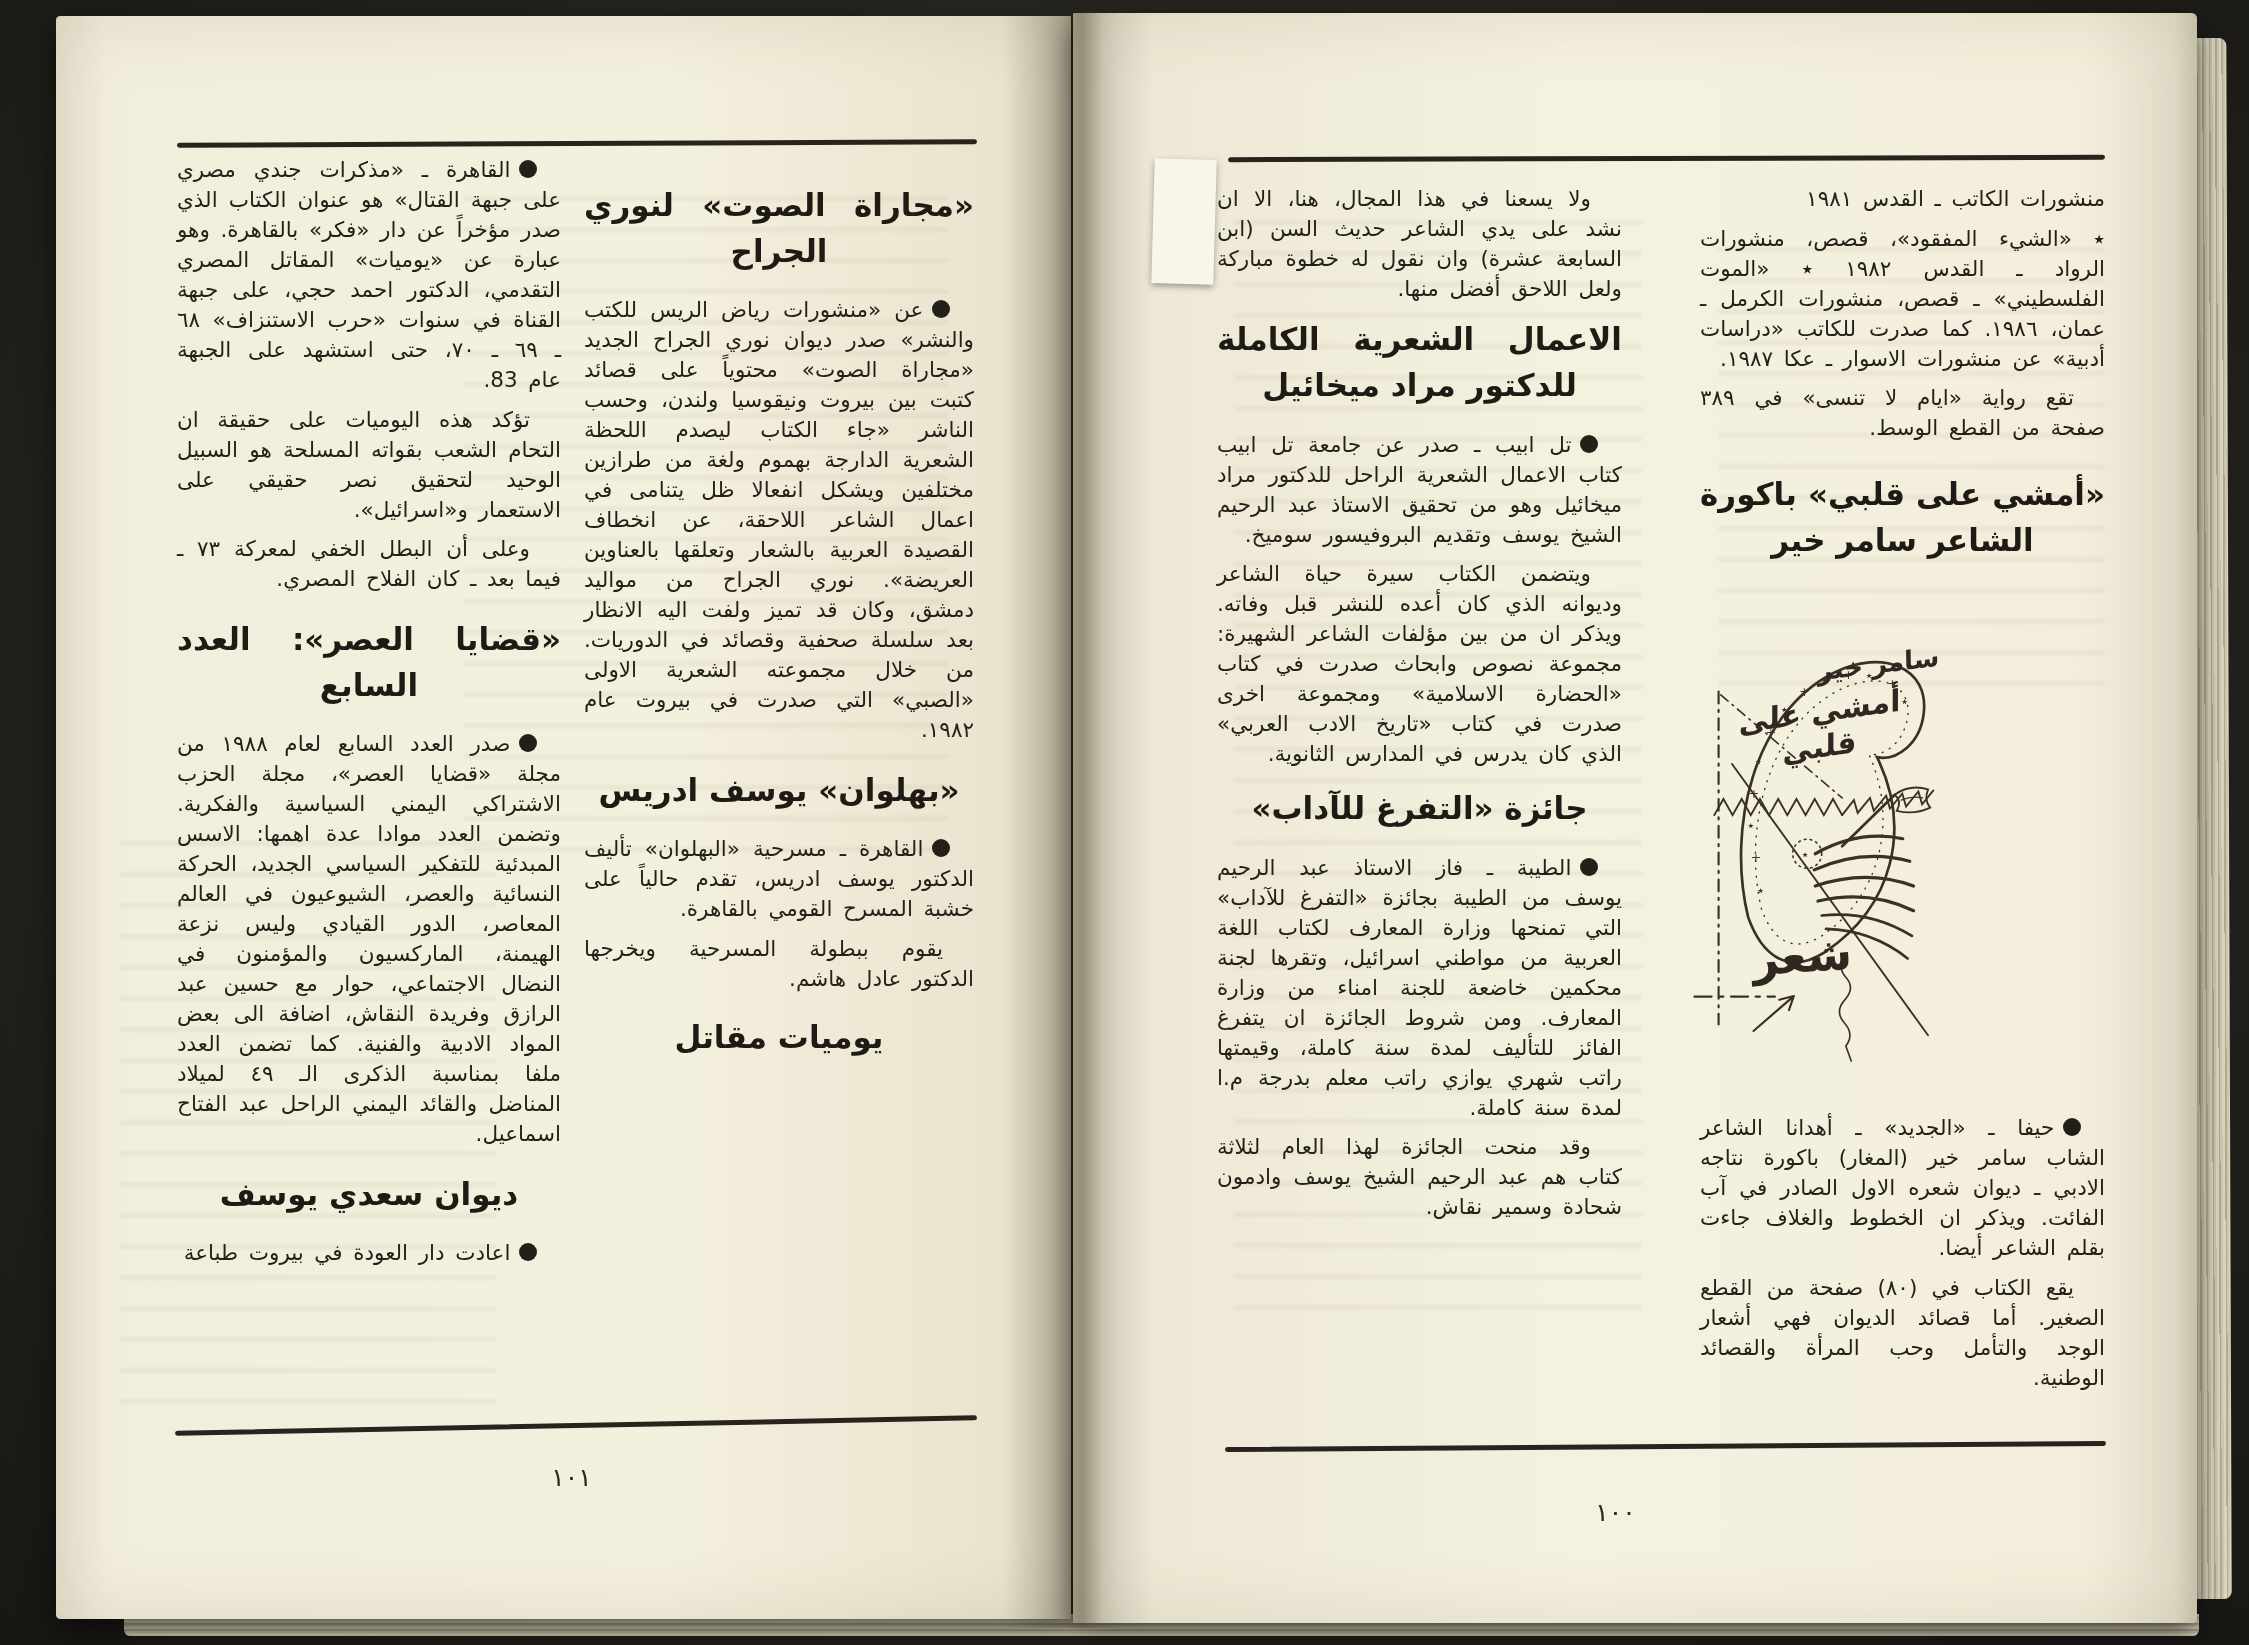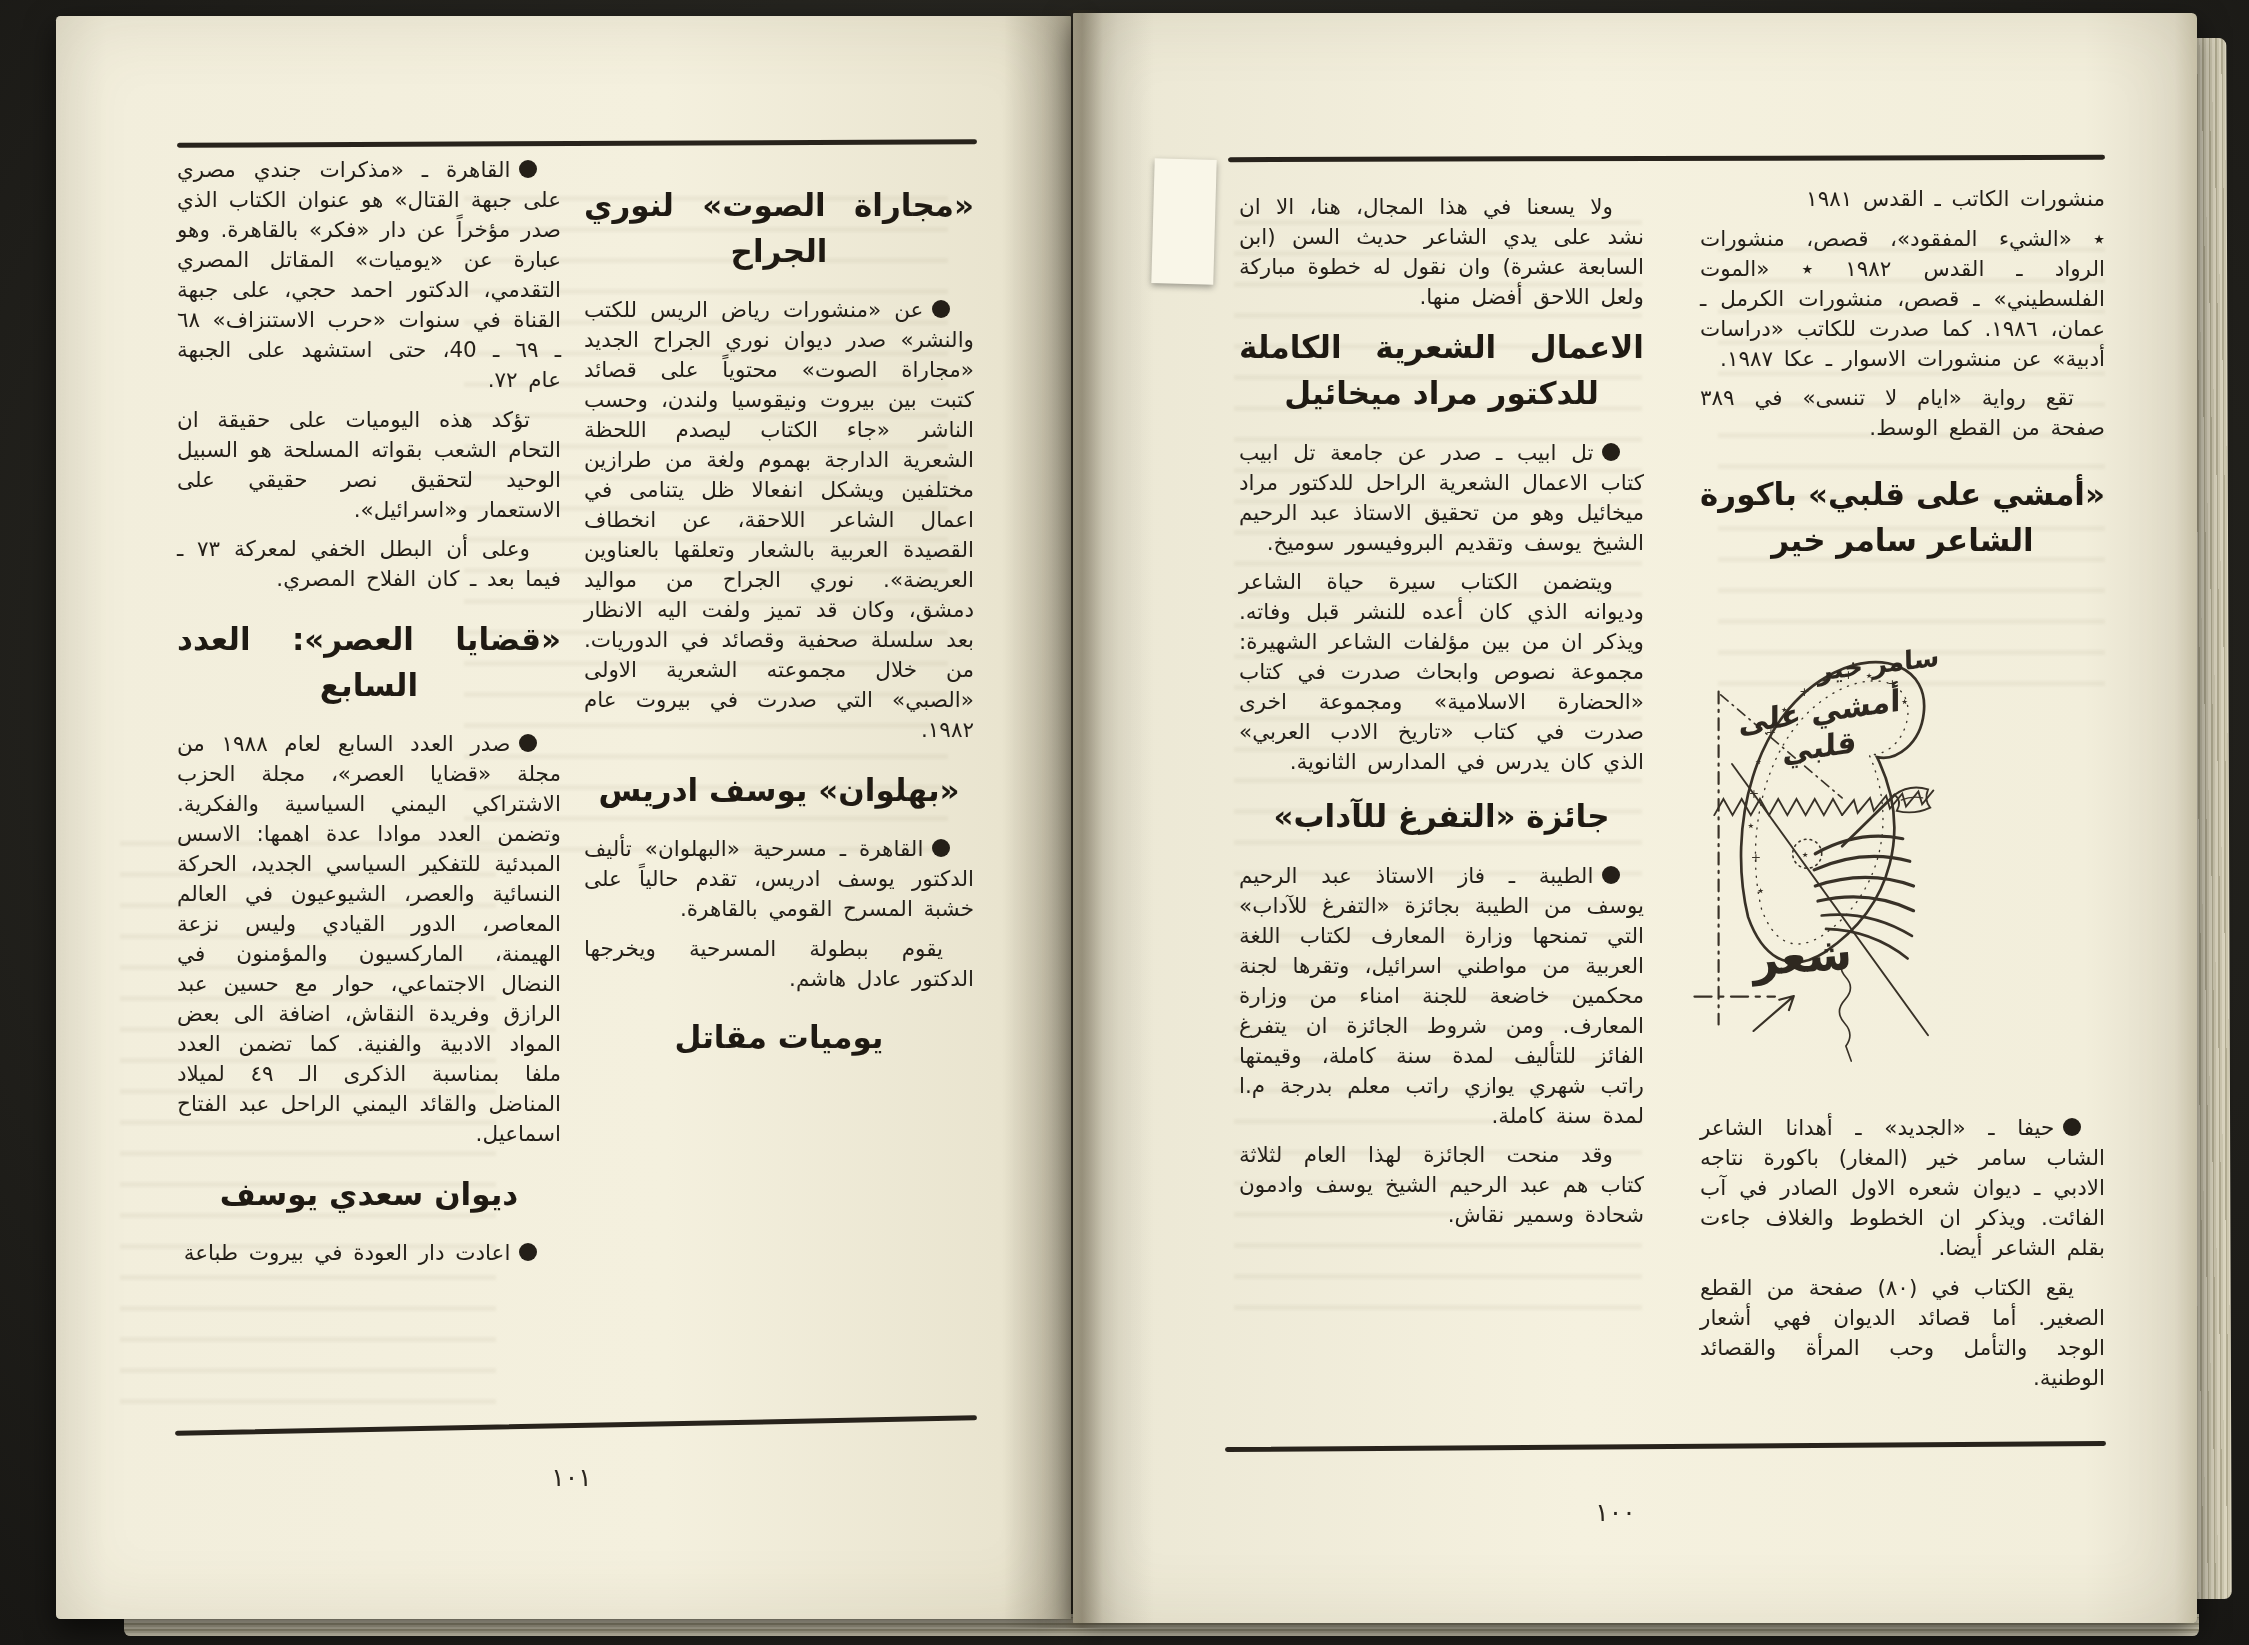--- a/index.html
+++ b/index.html
@@ -78,40 +78,40 @@
     <div class="col" style="left:528px; top:144px; width:390px;">
       <div class="hsec">«مجاراة الصوت» لنوري الجراح</div>
       <p class="para"><span class="bullet"></span><span>عن «منشورات رياض الريس للكتب والنشر» صدر ديوان نوري الجراح الجديد «مجاراة الصوت» محتوياً على قصائد كتبت بين بيروت ونيقوسيا ولندن، وحسب الناشر «جاء الكتاب ليصدم اللحظة الشعرية الدارجة بهموم ولغة من طرازين مختلفين ويشكل انفعالا ظل يتنامى في اعمال الشاعر اللاحقة، عن انخطاف القصيدة العربية بالشعار وتعلقها بالعناوين العريضة». نوري الجراح من مواليد دمشق، وكان قد تميز ولفت اليه الانظار بعد سلسلة صحفية وقصائد في الدوريات. من خلال مجموعته الشعرية الاولى «الصبي» التي صدرت في بيروت عام ١٩٨٢.</span></p>
       <div class="hsec single">«بهلوان» يوسف ادريس</div>
       <p class="para"><span class="bullet"></span><span>القاهرة ـ مسرحية «البهلوان» تأليف الدكتور يوسف ادريس، تقدم حالياً على خشبة المسرح القومي بالقاهرة.</span></p>
       <p class="para indent">يقوم ببطولة المسرحية ويخرجها الدكتور عادل هاشم.</p>
       <div class="hsec single" style="margin-top:20px;">يوميات مقاتل</div>
     </div>
 
     <div class="col" style="left:121px; top:139px; width:384px;">
-      <p class="para"><span class="bullet"></span><span>القاهرة ـ «مذكرات جندي مصري على جبهة القتال» هو عنوان الكتاب الذي صدر مؤخراً عن دار «فكر» بالقاهرة. وهو عبارة عن «يوميات» المقاتل المصري التقدمي، الدكتور احمد حجي، على جبهة القناة في سنوات «حرب الاستنزاف» ٦٨ ـ ٦٩ ـ 40، حتى استشهد على الجبهة عام ٧٢.</span></p>
+      <p class="para"><span class="bullet"></span><span>القاهرة ـ «مذكرات جندي مصري على جبهة القتال» هو عنوان الكتاب الذي صدر مؤخراً عن دار «فكر» بالقاهرة. وهو عبارة عن «يوميات» المقاتل المصري التقدمي، الدكتور احمد حجي، على جبهة القناة في سنوات «حرب الاستنزاف» ٦٨ ـ ٦٩ ـ ٧٠، حتى استشهد على الجبهة عام 83.</span></p>
       <p class="para indent">تؤكد هذه اليوميات على حقيقة ان التحام الشعب بقواته المسلحة هو السبيل الوحيد لتحقيق نصر حقيقي على الاستعمار و«اسرائيل».</p>
       <p class="para indent">وعلى أن البطل الخفي لمعركة ٧٣ ـ فيما بعد ـ كان الفلاح المصري.</p>
       <div class="hsec">«قضايا العصر»: العدد السابع</div>
       <p class="para"><span class="bullet"></span><span>صدر العدد السابع لعام ١٩٨٨ من مجلة «قضايا العصر»، مجلة الحزب الاشتراكي اليمني السياسية والفكرية. وتضمن العدد موادا عدة اهمها: الاسس المبدئية للتفكير السياسي الجديد، الحركة النسائية والعصر، الشيوعيون في العالم المعاصر، الدور القيادي وليس نزعة الهيمنة، الماركسيون والمؤمنون في النضال الاجتماعي، حوار مع حسين عبد الرازق وفريدة النقاش، اضافة الى بعض المواد الادبية والفنية. كما تضمن العدد ملفا بمناسبة الذكرى الـ ٤٩ لميلاد المناضل والقائد اليمني الراحل عبد الفتاح اسماعيل.</span></p>
       <div class="hsec single" style="">ديوان سعدي يوسف</div>
       <p class="para"><span class="bullet"></span><span>اعادت دار العودة في بيروت طباعة</span></p>
     </div>
 
     <div class="pagenum" style="left:462px; top:1447px; width:107px; text-align:center;">١٠١</div>
   </div>
 
   <div id="right-page" class="page">
     <div class="ghost" style="left:161px; top:188px; width:408px; height:1129px;"></div>
     <div class="ghost" style="left:645px; top:215px; width:387px; height:484px;"></div>
 
     <div class="rule" style="left:155px; top:143px; width:877px; transform:rotate(-0.15deg);"></div>
     <div class="rule" style="left:152px; top:1431px; width:881px; transform:rotate(-0.4deg);"></div>
 
-    <div class="col" style="left:166px; top:171px; width:405px;margin-top:8px;">
+    <div class="col" style="left:144px; top:171px; width:405px;">
       <p class="para indent">ولا يسعنا في هذا المجال، هنا، الا ان نشد على يدي الشاعر حديث السن (ابن السابعة عشرة) وان نقول له خطوة مباركة ولعل اللاحق أفضل منها.</p>
       <div class="hsec" style="margin-top:12px;">الاعمال الشعرية الكاملة للدكتور مراد ميخائيل</div>
       <p class="para"><span class="bullet"></span><span>تل ابيب ـ صدر عن جامعة تل ابيب كتاب الاعمال الشعرية الراحل للدكتور مراد ميخائيل وهو من تحقيق الاستاذ عبد الرحيم الشيخ يوسف وتقديم البروفيسور سوميخ.</span></p>
       <p class="para indent">ويتضمن الكتاب سيرة حياة الشاعر وديوانه الذي كان أعده للنشر قبل وفاته. ويذكر ان من بين مؤلفات الشاعر الشهيرة: مجموعة نصوص وابحاث صدرت في كتاب «الحضارة الاسلامية» ومجموعة اخرى صدرت في كتاب «تاريخ الادب العربي» الذي كان يدرس في المدارس الثانوية.</p>
       <div class="hsec single" style="margin-top:16px;">جائزة «التفرغ للآداب»</div>
       <p class="para"><span class="bullet"></span><span>الطيبة ـ فاز الاستاذ عبد الرحيم يوسف من الطيبة بجائزة «التفرغ للآداب» التي تمنحها وزارة المعارف لكتاب اللغة العربية من مواطني اسرائيل، وتقرها لجنة محكمين خاضعة للجنة امناء من وزارة المعارف. ومن شروط الجائزة ان يتفرغ الفائز للتأليف لمدة سنة كاملة، وقيمتها راتب شهري يوازي راتب معلم بدرجة م.ا لمدة سنة كاملة.</span></p>
       <p class="para indent">وقد منحت الجائزة لهذا العام لثلاثة كتاب هم عبد الرحيم الشيخ يوسف وادمون شحادة وسمير نقاش.</p>
     </div>
 
     <div class="col" style="left:627px; top:171px; width:405px;">

